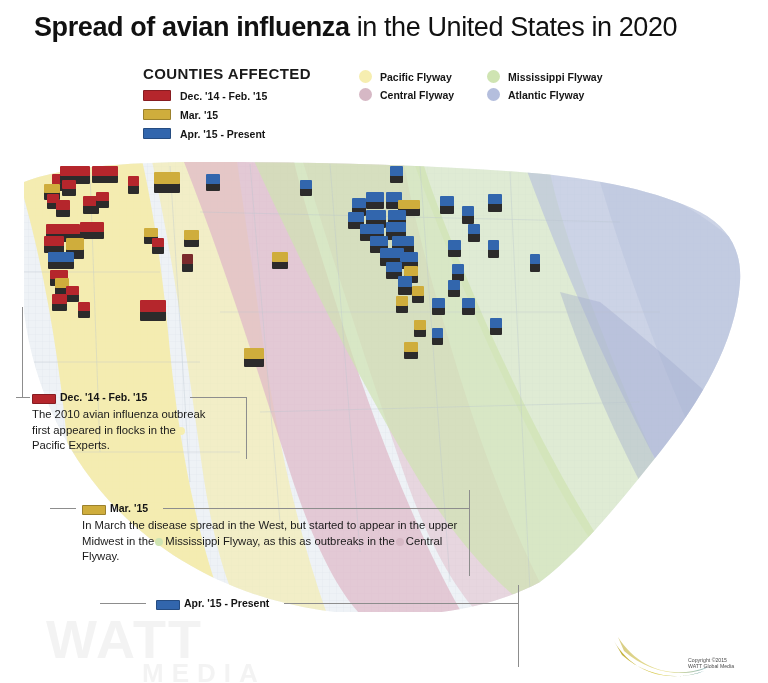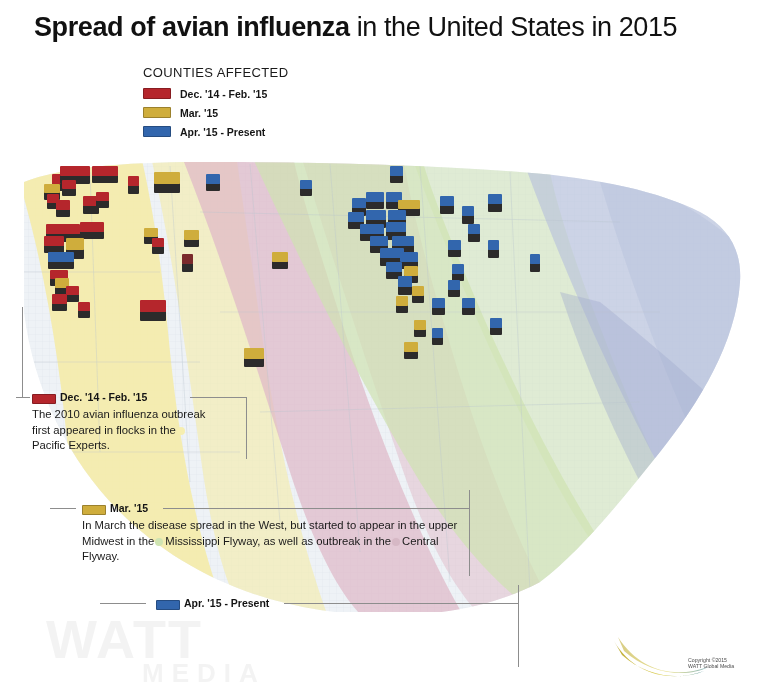--- a/index.html
+++ b/index.html
@@ -14,21 +14,21 @@
   #page-title{
     position:absolute;left:34px;top:4px;white-space:nowrap;
     font-size:27px;letter-spacing:-0.4px;color:#111;
   }
   #page-title .strong{font-weight:bold;}
   #page-title .light{font-weight:normal;}
 
   
   #legend-area{position:absolute;left:0;top:62px;width:768px;height:92px;}
   .legend-heading{
-    font-size:13px;font-weight:normal;letter-spacing:0.4px;color:#1a1a1a;
+    font-size:15px;font-weight:bold;letter-spacing:0.4px;color:#1a1a1a;
     text-transform:uppercase;
   }
   #counties-legend{position:absolute;left:143px;top:3px;width:190px;}
   #flyways-legend{position:absolute;left:359px;top:3px;width:300px;}
 
   .county-row{display:flex;align-items:center;height:19px;}
   .county-swatch{
     width:26px;height:9px;border-radius:1px;margin-right:9px;
     border:0.5px solid rgba(0,0,0,.25);
   }
@@ -95,21 +95,21 @@
   #copyright{
     position:absolute;right:8px;bottom:14px;width:72px;
     font-size:5.2px;line-height:6px;color:#4b4b4b;text-align:left;
   }
 </style>
 </head>
 <body>
 
 <div id="title-bar">
   <div id="page-title">
-    <span class="strong">Spread of avian influenza</span><span class="light"> in the United States in 2015</span>
+    <span class="strong">Spread of avian influenza</span><span class="light"> in the United States in 2020</span>
   </div>
 </div>
 
 <div id="legend-area">
 
   <div id="counties-legend">
     <div class="legend-heading">COUNTIES AFFECTED</div>
     <div style="margin-top:4px;">
       <div class="county-row">
         <span class="county-swatch" style="background:#b5262c"></span>
@@ -120,20 +120,38 @@
         <span class="county-label">Mar. '15</span>
       </div>
       <div class="county-row">
         <span class="county-swatch" style="background:#3266ad"></span>
         <span class="county-label">Apr. '15 - Present</span>
       </div>
     </div>
   </div>
 
   <div id="flyways-legend">
+    <div class="flyway-grid">
+      <div class="flyway-row">
+        <span class="flyway-dot" style="background:#f6eeb0"></span>
+        <span class="flyway-label">Pacific Flyway</span>
+      </div>
+      <div class="flyway-row">
+        <span class="flyway-dot" style="background:#cfe4b2"></span>
+        <span class="flyway-label">Mississippi Flyway</span>
+      </div>
+      <div class="flyway-row">
+        <span class="flyway-dot" style="background:#d6b8c5"></span>
+        <span class="flyway-label">Central Flyway</span>
+      </div>
+      <div class="flyway-row">
+        <span class="flyway-dot" style="background:#b4bedd"></span>
+        <span class="flyway-label">Atlantic Flyway</span>
+      </div>
+    </div>
   </div>
 </div>
 
 <div id="map-area">
   <svg id="map-svg" viewBox="0 0 768 460" preserveAspectRatio="none">
     <defs>
       <clipPath id="usclip">
         <path d="M24,30 C60,16 120,10 200,10 C300,10 420,12 520,20
                  C600,26 660,40 700,60 C730,76 742,100 740,130
                  C736,190 700,250 660,300 C620,350 580,400 540,430
@@ -469,21 +487,21 @@
 <div class="rule h" style="left:50px;top:508px;width:26px;"></div>
 <div class="rule h" style="left:163px;top:508px;width:307px;"></div>
 <div class="rule v" style="left:469px;top:490px;height:86px;"></div>
 
 <div class="callout" style="left:82px;top:502px;width:392px;">
   <div class="callout-head">
     <span class="callout-swatch" style="left:0;background:#cfad3c"></span>
     <span class="callout-title" style="left:28px;">Mar. '15</span>
   </div>
   <div class="callout-body">
-    <span>In March the disease spread in the West, but started to appear in the upper Midwest in the</span><span class="inline-dot" style="background:#cfe4b2"></span><span>Mississippi Flyway, as well as outbreak in the</span><span class="inline-dot" style="background:#d6b8c5"></span><span>Central Flyway.</span>
+    <span>In March the disease spread in the West, but started to appear in the upper Midwest in the</span><span class="inline-dot" style="background:#cfe4b2"></span><span>Mississippi Flyway, as this as outbreaks in the</span><span class="inline-dot" style="background:#d6b8c5"></span><span>Central Flyway.</span>
   </div>
 </div>
 
 <div class="rule h" style="left:100px;top:603px;width:46px;"></div>
 <div class="rule h" style="left:284px;top:603px;width:235px;"></div>
 <div class="rule v" style="left:518px;top:585px;height:82px;"></div>
 
 <div class="callout" style="left:156px;top:597px;width:370px;">
   <div class="callout-head">
     <span class="callout-swatch" style="left:0;background:#3266ad"></span>

